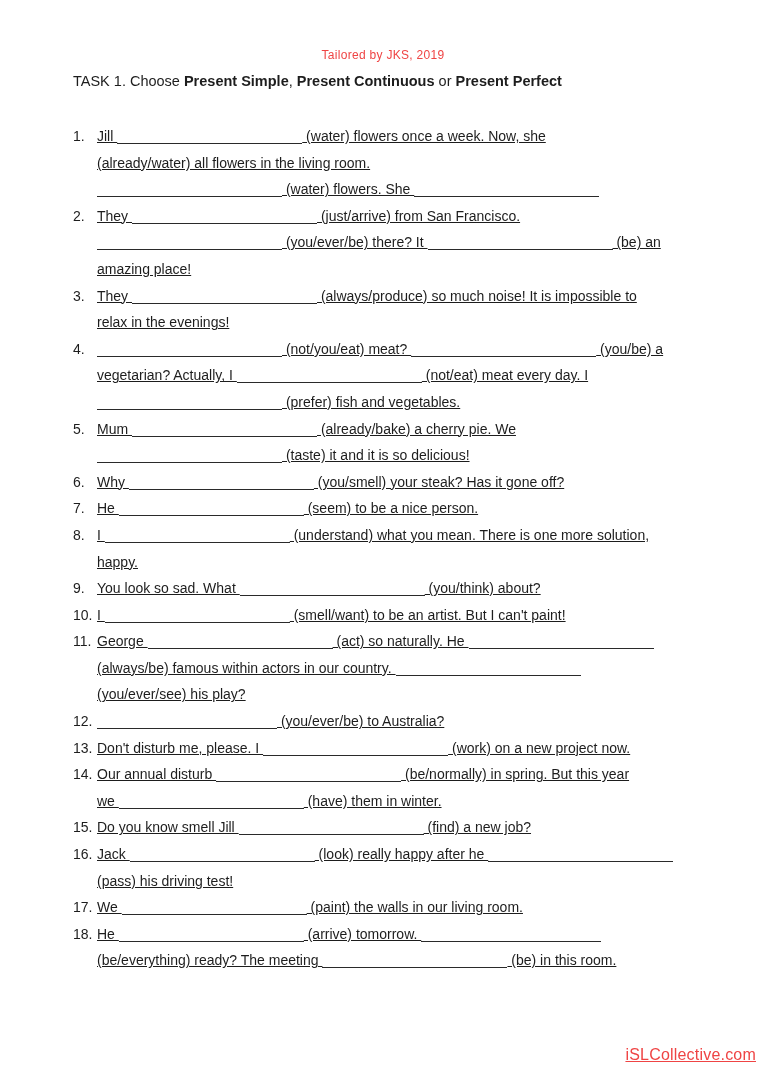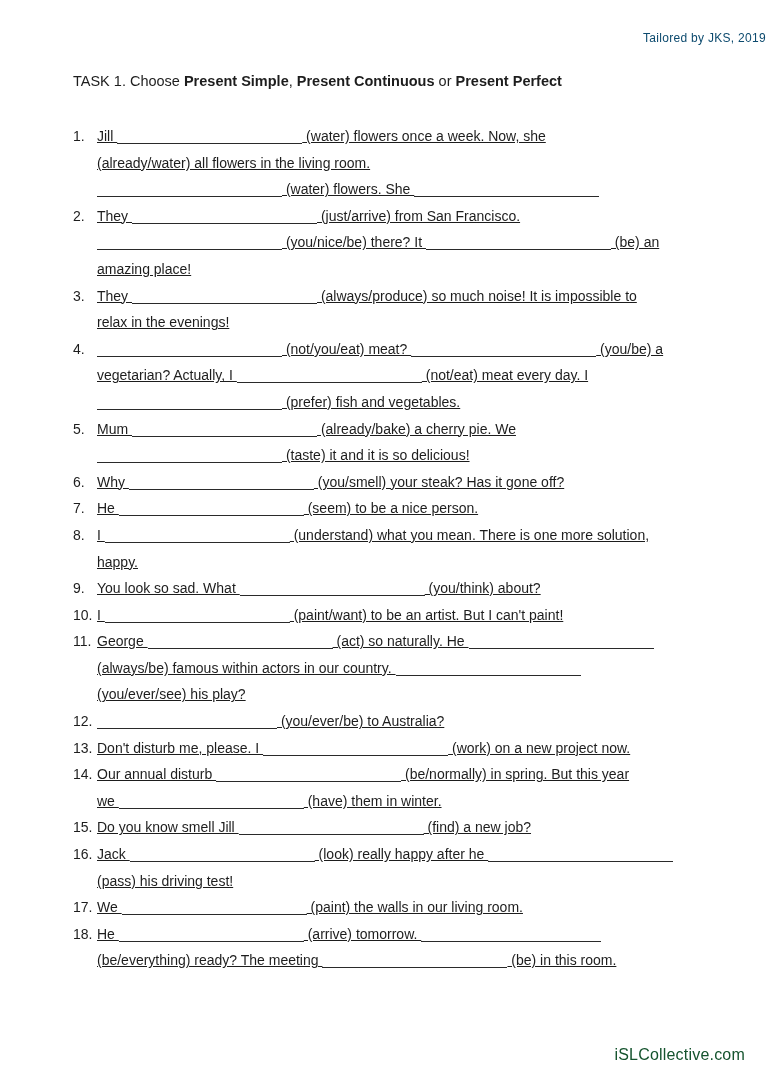--- a/index.html
+++ b/index.html
@@ -11,26 +11,26 @@
     position: relative;
     width: 766px;
     height: 1084px;
     background: #ffffff;
     font-family: "Liberation Sans", sans-serif;
     color: #1d1d1d;
     overflow: hidden;
   }
   .watermark {
     position: absolute;
-    top: 31px;
+    top: 48px;
     left: 0;
     right: 0;
-    text-align: right;
+    text-align: center;
     font-size: 12px;
-    color: #0c4a6e;
+    color: #ef4444;
     letter-spacing: 0.3px;
   }
   .title {
     position: absolute;
     left: 73px;
     top: 73px;
     font-size: 14.5px;
     color: #1d1d1d;
     white-space: nowrap;
   }
@@ -59,25 +59,26 @@
     white-space: nowrap;
   }
   .blank {
     display: inline-block;
     border-bottom: 1.4px solid #2a2a2a;
     height: 12px;
     vertical-align: -3px;
   }
   .footer-brand {
     position: absolute;
-    right: 21px;
+    right: 10px;
     bottom: 20px;
     font-size: 16px;
-    color: #14532d;
+    color: #ef4444;
     letter-spacing: 0.2px;
+    text-decoration: underline;
   }
 </style>
 </head>
 <body>
 
 <div class="page">
   <div class="watermark">Tailored by JKS, 2019</div>
   <div class="title"><span>TASK 1. Choose </span><span class="bold">Present Simple</span><span>, </span><span class="bold">Present Continuous</span><span> or </span><span class="bold">Present Perfect</span></div>
   <div class="exercise-list">
       <div class="item">
@@ -85,21 +86,21 @@
         <div class="content">
           <div class="line"><span>Jill </span><span class="blank" style="width: 185px;"></span><span> (water) flowers once a week. Now, she</span></div>
           <div class="line"><span>(already/water) all flowers in the living room.</span></div>
           <div class="line"><span class="blank" style="width: 185px;"></span><span> (water) flowers. She </span><span class="blank" style="width: 185px;"></span></div>
         </div>
       </div>
       <div class="item">
         <div class="num">2.</div>
         <div class="content">
           <div class="line"><span>They </span><span class="blank" style="width: 185px;"></span><span> (just/arrive) from San Francisco.</span></div>
-          <div class="line"><span class="blank" style="width: 185px;"></span><span> (you/nice/be) there? It </span><span class="blank" style="width: 185px;"></span><span> (be) an</span></div>
+          <div class="line"><span class="blank" style="width: 185px;"></span><span> (you/ever/be) there? It </span><span class="blank" style="width: 185px;"></span><span> (be) an</span></div>
           <div class="line"><span>amazing place!</span></div>
         </div>
       </div>
       <div class="item">
         <div class="num">3.</div>
         <div class="content">
           <div class="line"><span>They </span><span class="blank" style="width: 185px;"></span><span> (always/produce) so much noise! It is impossible to</span></div>
           <div class="line"><span>relax in the evenings!</span></div>
         </div>
       </div>
@@ -139,21 +140,21 @@
       </div>
       <div class="item">
         <div class="num">9.</div>
         <div class="content">
           <div class="line"><span>You look so sad. What </span><span class="blank" style="width: 185px;"></span><span> (you/think) about?</span></div>
         </div>
       </div>
       <div class="item">
         <div class="num">10.</div>
         <div class="content">
-          <div class="line"><span>I </span><span class="blank" style="width: 185px;"></span><span> (paint/want) to be an artist. But I can't paint!</span></div>
+          <div class="line"><span>I </span><span class="blank" style="width: 185px;"></span><span> (smell/want) to be an artist. But I can't paint!</span></div>
         </div>
       </div>
       <div class="item">
         <div class="num">11.</div>
         <div class="content">
           <div class="line"><span>George </span><span class="blank" style="width: 185px;"></span><span> (act) so naturally. He </span><span class="blank" style="width: 185px;"></span></div>
           <div class="line"><span>(always/be) famous within actors in our country. </span><span class="blank" style="width: 185px;"></span></div>
           <div class="line"><span>(you/ever/see) his play?</span></div>
         </div>
       </div>

